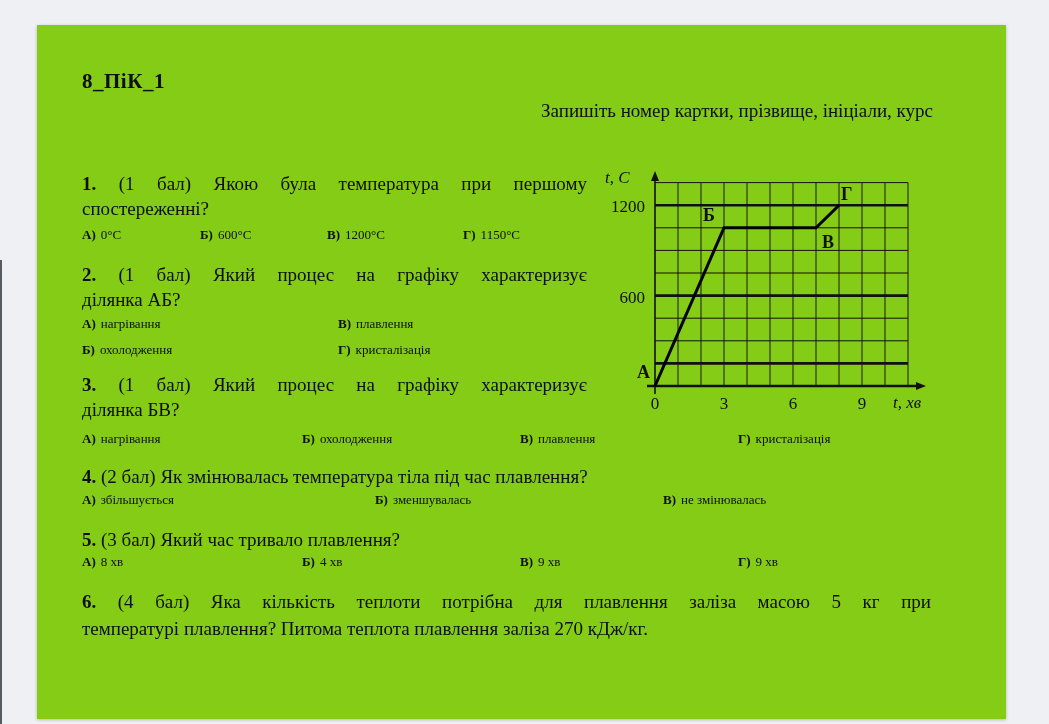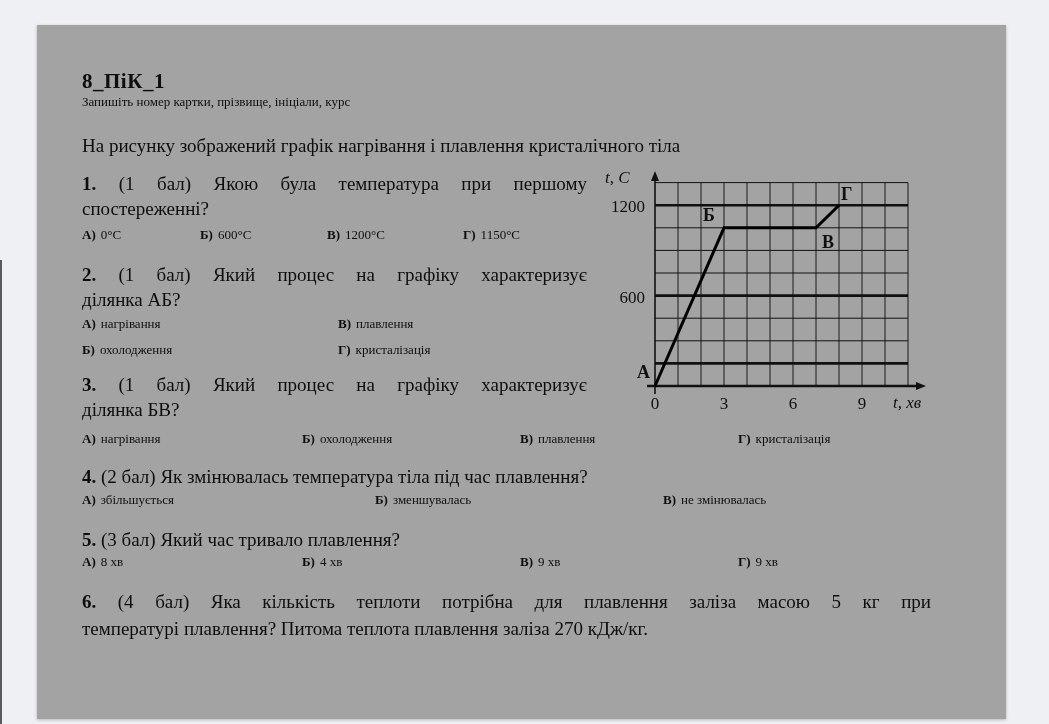--- a/index.html
+++ b/index.html
@@ -6,26 +6,26 @@
   body{
     width:1049px;height:724px;overflow:hidden;
     background:#eef0f3;
     font-family:"Liberation Serif", serif;
     color:#0e0e0e;
     position:relative;
   }
   .edge-strip{position:absolute;left:0;top:260px;width:2px;height:464px;background:#565b61;}
   .page{
     position:absolute;left:37px;top:25px;width:969px;height:694px;
-    background:#a3a3a3;box-shadow:0 1px 3px rgba(40,45,55,.28);
+    background:#84cc16;box-shadow:0 1px 3px rgba(40,45,55,.28);
   }
   .abs{position:absolute;}
   .b{font-weight:bold;}
   .title{left:45px;top:44px;font-size:21px;font-weight:bold;letter-spacing:.5px;}
-  .instr{left:45px;top:69px;width:851px;font-size:13px;}
+  .instr{left:45px;top:75px;width:851px;font-size:19px;text-align:right;}
   .intro{left:45px;top:110px;font-size:19px;}
   .qline{font-size:19px;line-height:25px;white-space:pre-wrap;}
   .w505{width:505px;}
   .w849{width:849px;}
   .just{text-align:justify;text-align-last:justify;}
   .optrow{left:45px;height:26px;font-size:13px;}
   .opt{position:absolute;top:0;white-space:nowrap;}
   .opt b{margin-right:5px;}
   .fig{left:558px;top:141px;width:350px;height:250px;margin:0;padding:0;}
   svg text{fill:#101010;}
@@ -37,21 +37,20 @@
 <body>
 
 <div class="edge-strip"></div>
 
 <div class="page">
 
   <div class="abs title">8_ПіК_1</div>
 
   <div class="abs instr">Запишіть номер картки, прізвище, ініціали, курс</div>
 
-  <div class="abs intro">На рисунку зображений графік нагрівання і плавлення кристалічного тіла</div>
 
   <div class="abs qline just w505" style="left:45px;top:146px"><span class="b">1.</span> <span>(1 бал) Якою була температура при першому</span></div>
   <div class="abs qline" style="left:45px;top:171px">спостереженні?</div>
   <div class="abs optrow" style="top:202px;width:560px">
     <span class="opt" style="left:0"><b>А)</b><span>0°С</span></span>
     <span class="opt" style="left:118px"><b>Б)</b><span>600°С</span></span>
     <span class="opt" style="left:245px"><b>В)</b><span>1200°С</span></span>
     <span class="opt" style="left:381px"><b>Г)</b><span>1150°С</span></span>
   </div>
 

